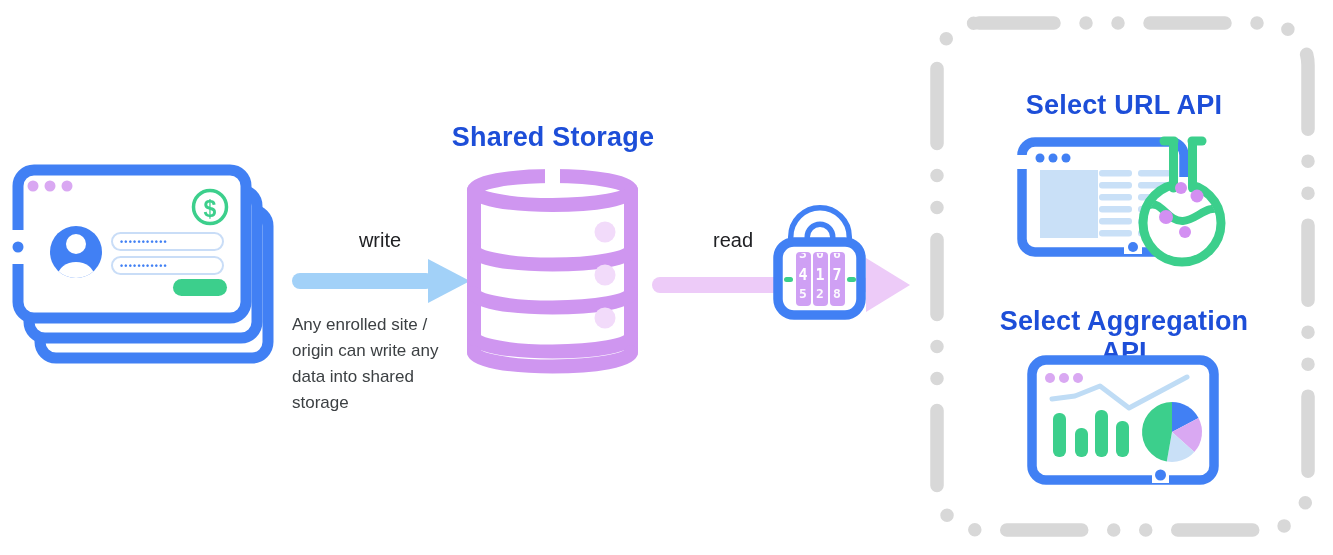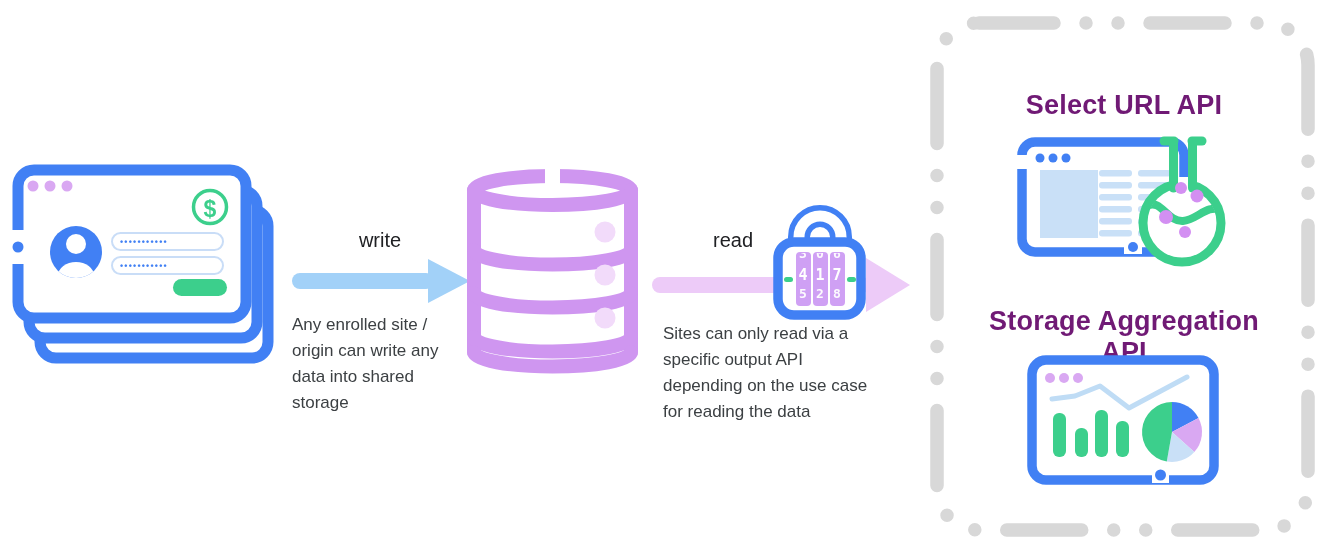--- a/index.html
+++ b/index.html
@@ -1,19 +1,19 @@
 <!DOCTYPE html>
 <html><head>
 <meta charset="utf-8">
 <style>
   html,body{margin:0;padding:0;background:#ffffff;}
   .canvas{position:relative;width:1333px;height:555px;background:#ffffff;overflow:hidden;
           font-family:"Liberation Sans",sans-serif;}
   .abs{position:absolute;}
-  .section-title{position:absolute;font-weight:700;font-size:27px;color:#701a75;
+  .section-title{position:absolute;font-weight:700;font-size:27px;color:#1d4ed8;
                  text-align:center;letter-spacing:0.2px;}
   .flow-label{position:absolute;font-size:20px;color:#202124;text-align:center;}
   .caption{position:absolute;font-size:17px;line-height:26px;color:#3c4043;white-space:pre-line;}
   
   .dials{position:absolute;left:795px;top:252px;width:50px;height:54px;display:flex;
          justify-content:center;gap:2px;z-index:6;}
   .dial{width:15px;background:#CFA0F4;border-radius:4px;color:#fff;text-align:center;
         font-family:"DejaVu Sans Mono",monospace;font-weight:bold;padding-top:1px;}
   .dial-top{height:12px;overflow:hidden;font-size:13px;opacity:.95;}
   .dial-top span{display:block;line-height:17px;margin-top:-8px;}
@@ -66,20 +66,21 @@
   <div class="flow-label" style="left:290px;top:229px;width:180px">write</div>
   <svg class="abs" style="left:290px;top:256px" width="185" height="50" viewBox="0 0 185 50">
     <rect x="2" y="17" width="142" height="16" rx="8" fill="#A2D1F8"></rect>
     <polygon points="138,3 180,25 138,47" fill="#A2D1F8"></polygon>
   </svg>
   <div class="caption" style="left:292px;top:312px;width:210px">Any enrolled site /
 origin can write any
 data into shared
 storage</div>
 
+  <div class="section-title" style="left:408px;top:122px;width:290px">Shared Storage</div>
   <svg class="abs" style="left:462px;top:157px" width="195" height="220" viewBox="0 0 195 220">
     <path d="M12,33.5 V195 A78.5,14.5 0 0 0 169,195 V33.5 Z" fill="#ffffff" stroke="none"></path>
     <ellipse cx="90.5" cy="33.5" rx="78.5" ry="14.5" fill="#ffffff" stroke="#CF96F0" stroke-width="14"></ellipse>
     <g stroke="#CF96F0" stroke-width="14" fill="none" stroke-linecap="round">
       <path d="M12,33.5 V195"></path>
       <path d="M169,33.5 V195"></path>
       <path d="M12,93  A78.5,14.5 0 0 0 169,93"></path>
       <path d="M12,136 A78.5,14.5 0 0 0 169,136"></path>
       <path d="M12,180 A78.5,14.5 0 0 0 169,180"></path>
       <path d="M12,195 A78.5,14.5 0 0 0 169,195"></path>
@@ -126,24 +127,20 @@
     <div class="dial">
       <div class="dial-top">
           <span>6</span>
         </div>
       <div class="dial-mid">7</div>
       <div class="dial-bot">
           <span>8</span>
         </div>
     </div>
   </div>
-  <div class="caption" style="left:663px;top:321px;width:250px">Sites can only read via a
-specific output API
-depending on the use case
-for reading the data</div>
 
   <svg class="abs" style="left:0;top:0" width="1333" height="555" viewBox="0 0 1333 555">
     <rect x="937" y="23" width="371" height="507" rx="42" fill="none" stroke="#D8D8D8" stroke-width="13.5" stroke-linecap="round" stroke-dasharray="75 32 0 32 0 32"></rect>
   </svg>
 
   <div class="section-title" style="left:974px;top:90px;width:300px">Select URL API</div>
   <svg class="abs" style="left:1016px;top:126px" width="215" height="152" viewBox="0 0 215 152">
     <rect x="6" y="16" width="162" height="110" rx="13" fill="#ffffff" stroke="#4180F4" stroke-width="9.5"></rect>
     <rect x="0" y="29" width="12" height="14" fill="#ffffff"></rect>
     <g fill="#4180F4">
@@ -183,21 +180,21 @@
       </g>
       <g fill="#D38FF2">
         <circle cx="165" cy="62" r="6"></circle>
         <circle cx="181" cy="70" r="6.5"></circle>
         <circle cx="150" cy="91" r="7"></circle>
         <circle cx="169" cy="106" r="6"></circle>
       </g>
     </g>
   </svg>
 
-  <div class="section-title" style="left:974px;top:306px;width:300px">Storage Aggregation API</div>
+  <div class="section-title" style="left:974px;top:306px;width:300px">Select Aggregation API</div>
   <svg class="abs" style="left:1026px;top:353px" width="200" height="142" viewBox="0 0 200 142">
     <rect x="6" y="7" width="182" height="120" rx="14" fill="#ffffff" stroke="#4180F4" stroke-width="9.5"></rect>
     <g fill="#D9A8F2">
       <circle cx="24" cy="25" r="5"></circle>
         <circle cx="38" cy="25" r="5"></circle>
         <circle cx="52" cy="25" r="5"></circle>
     </g>
     <polyline points="26,46 49,43 74,33 103,55 161,24" fill="none" stroke="#BFDCF5" stroke-width="5" stroke-linecap="round" stroke-linejoin="round"></polyline>
     <g fill="#3CCF8C">
       <rect x="27" y="60" width="13" height="44" rx="6"></rect>

